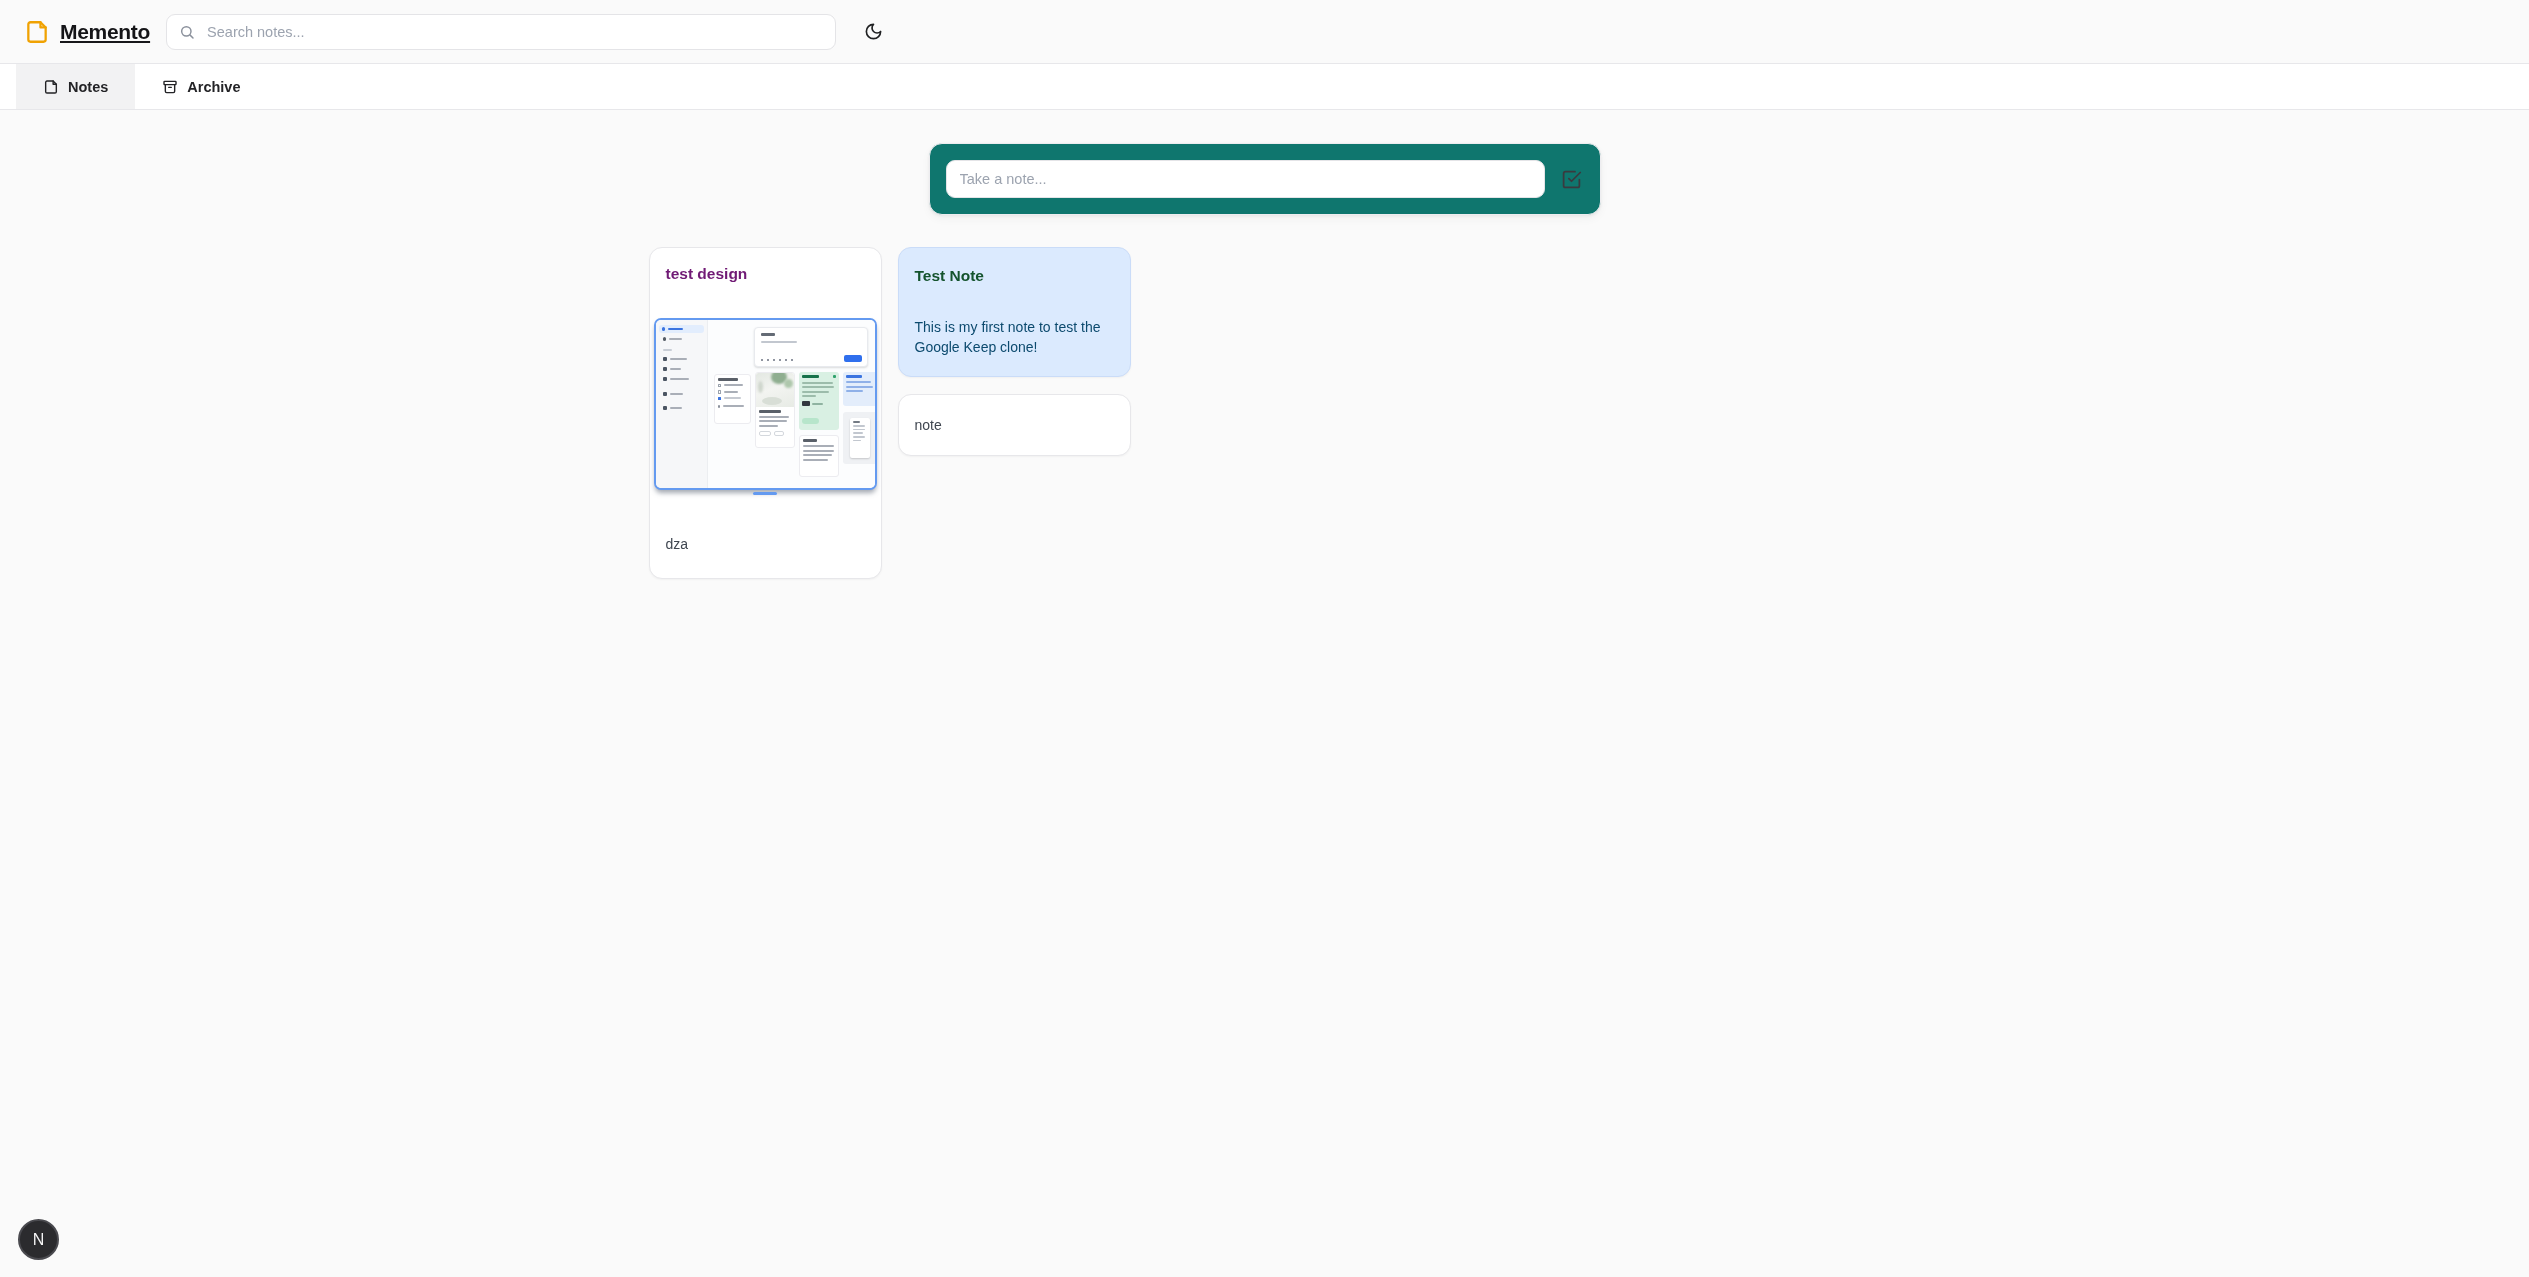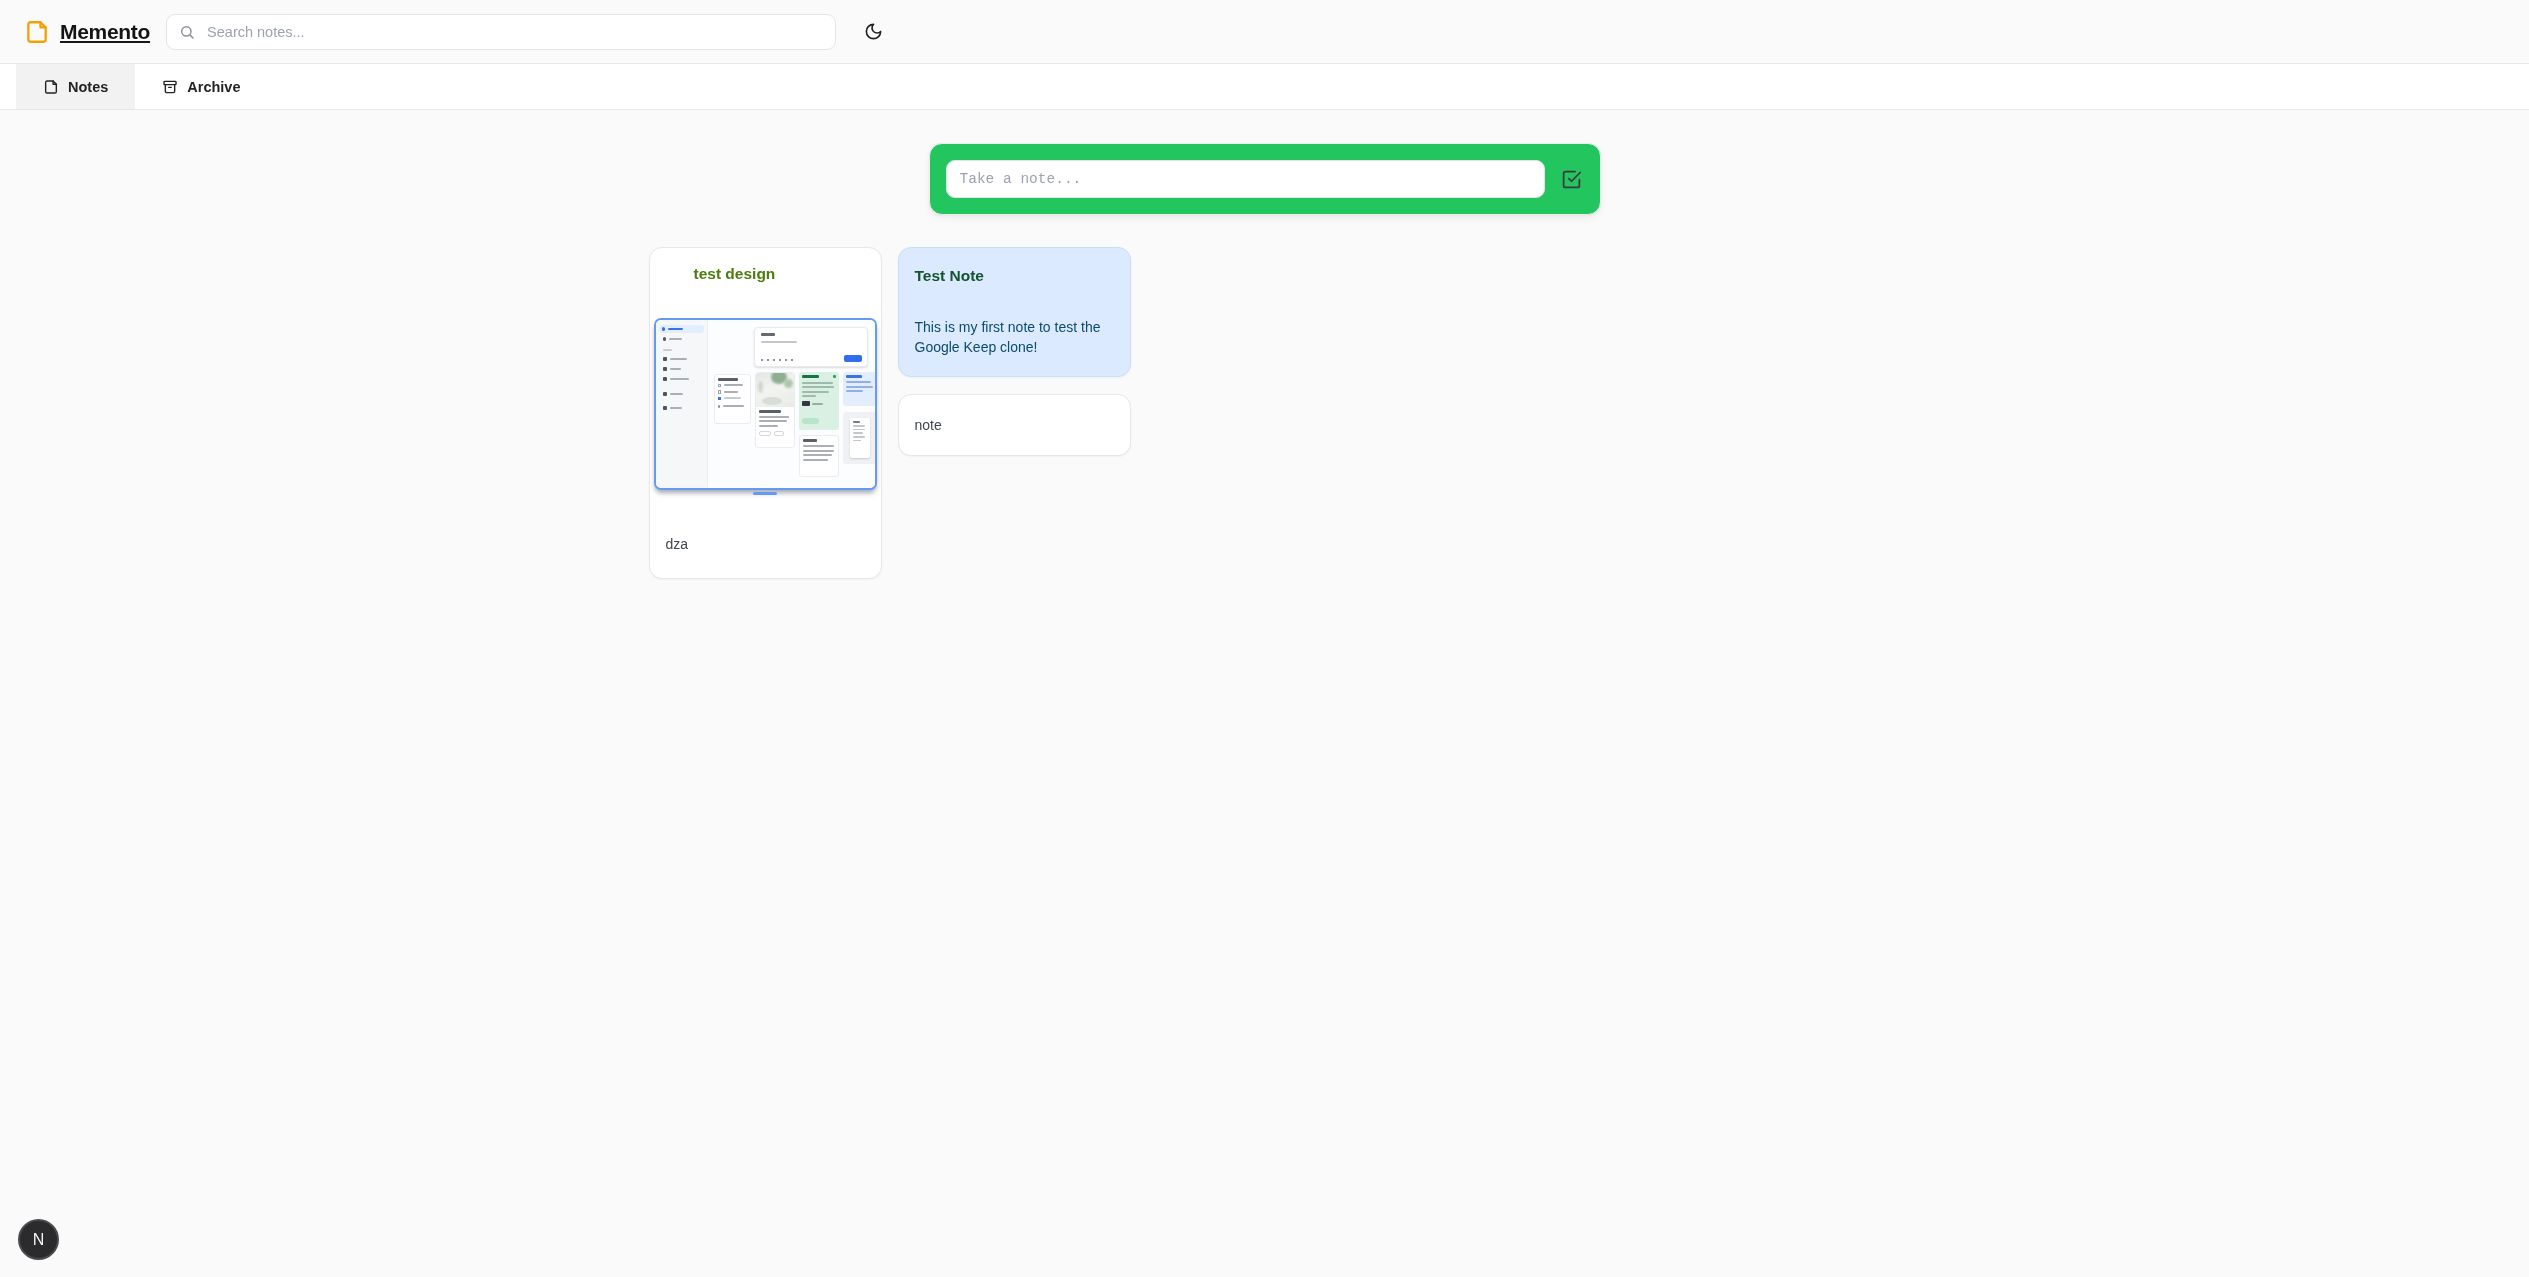--- a/index.html
+++ b/index.html
@@ -15,29 +15,29 @@
   .searchbar { margin-left:16px; width:670px; height:36px; background:#ffffff; border:1px solid #e4e4e7; border-radius:9px; display:flex; align-items:center; gap:10px; padding:0 12px; }
   .searchbar input { border:none; outline:none; flex:1; font-size:14.5px; font-family:inherit; color:#27272a; background:transparent; }
   .searchbar input::placeholder { color:#9ca3af; }
   .icon-btn { margin-left:20px; width:34px; height:34px; display:flex; align-items:center; justify-content:center; border:none; background:transparent; cursor:pointer; color:#1f2022; border-radius:8px; }
   
   .tabbar { height:46px; background:#ffffff; border-bottom:1px solid #e7e7ea; display:flex; align-items:stretch; }
   .tab { display:flex; align-items:center; gap:9px; padding:0 27px; font-size:14.5px; font-weight:600; color:#232326; background:transparent; border:none; cursor:pointer; font-family:inherit; }
   .tab.active { background:#f2f2f3;margin-left:16px; }
   
   .composer-wrap { display:flex; justify-content:center; margin-top:33px; }
-  .composer { width:672px; background:#22c55e; border:1px solid #ededf0; border-radius:13px; padding:16px; display:flex; align-items:center; gap:14px; box-shadow:0 1px 3px rgba(0,0,0,.06), 0 4px 10px rgba(0,0,0,.04);font-family:Liberation Mono, monospace; }
+  .composer { width:672px; background:#0f766e; border:1px solid #ededf0; border-radius:13px; padding:16px; display:flex; align-items:center; gap:14px; box-shadow:0 1px 3px rgba(0,0,0,.06), 0 4px 10px rgba(0,0,0,.04); }
   .composer input { flex:1; height:38px; border:1px solid #e4e4e7; border-radius:9px; padding:0 13px; font-size:14.5px; font-family:inherit; color:#27272a; outline:none; }
   .composer input::placeholder { color:#9ca3af; }
   .composer .check-btn { border:none; background:transparent; cursor:pointer; color:#3a3a3f; display:flex; align-items:center; padding:0 2px; }
   
   .grid { width:1232px; margin:32px auto 0; display:flex; gap:16px; align-items:flex-start; }
   .col { width:233px; flex:none; display:flex; flex-direction:column; gap:17px; }
   .note-card { background:#ffffff; border:1px solid #e7e7ea; border-radius:13px; box-shadow:0 1px 2px rgba(0,0,0,.04); overflow:hidden; cursor:pointer; }
-  .nt-title { font-size:15.5px; font-weight:700; color:#4d7c0f; line-height:19px;margin-left:28px; }
+  .nt-title { font-size:15.5px; font-weight:700; color:#701a75; line-height:19px; }
   .nt-body { font-size:14px; color:#3f4650; line-height:1.45; }
   .card-head { padding:16px 16px 0; }
   .card-foot { padding:6px 16px 24px; }
   .note-blue { background:#dbeafe; border-color:#cadcf8; padding:18px 16px; }
   .note-blue .nt-title { margin:0 0 32px; }
   .note-row { padding:19px 16px; display:flex; align-items:center; gap:13px; }
   .checkbox { width:19px; height:19px; border:1.5px solid #d9dbe0; border-radius:5px; background:#fff; flex:none; }
   .note-plain { padding:20px 16px; }
   
   .thumb { position:relative; height:244px; background:#ffffff; margin-top:1px; }

